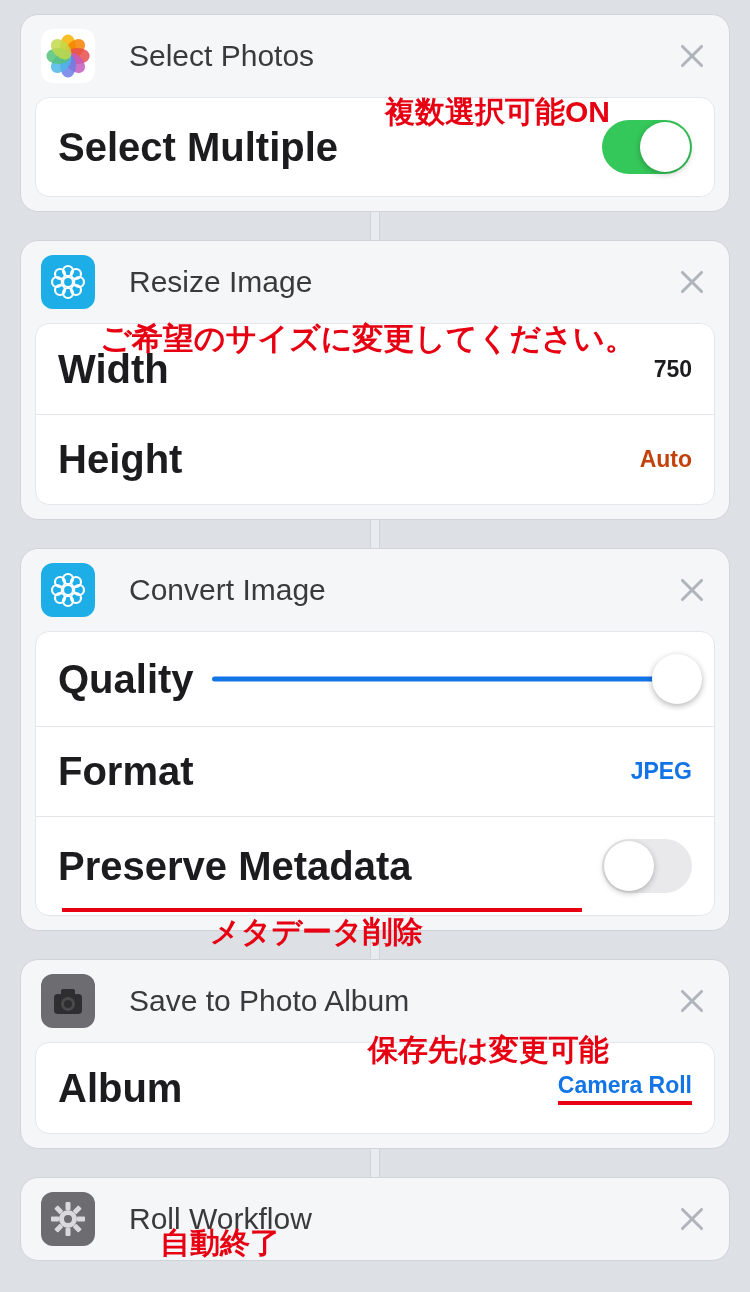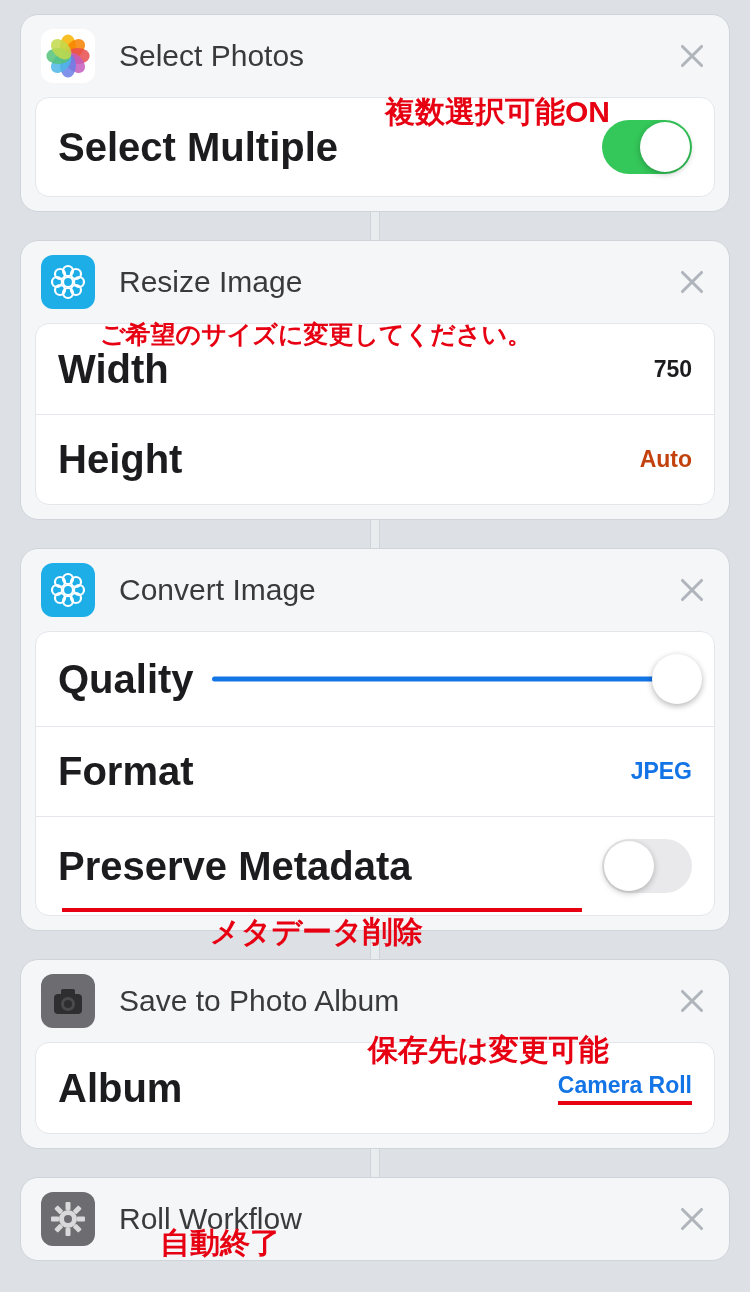--- a/index.html
+++ b/index.html
@@ -31,21 +31,21 @@
     background: linear-gradient(#cfd4da, #cfd4da);
     border-left: 1px solid #cfd4da;
     border-right: 1px solid #cfd4da;
     box-sizing: content-box;
     background: #e9ecef;
   }
   .card-header {
     display: flex;
     align-items: center;
     padding: 14px 20px;
-    gap: 24px;
+    gap: 34px;
   }
   .card-header .title {
     flex: 1;
     font-size: 30px;
     font-weight: 400;
     color: #3a3a3c;
   }
   .icon-box {
     width: 54px;
     height: 54px;
@@ -335,19 +335,19 @@
             <circle cx="19" cy="19" r="4" fill="#6d6d71"></circle>
           </g>
         </svg>
       </div>
       <div class="title">Roll Workflow</div>
       <div class="close-x"></div>
     </div>
   </div>
 
   <div class="anno" style="left:385px; top:92px;">複数選択可能ON</div>
-  <div class="anno" style="left:100px; top:318px; font-size:25px;">ご希望のサイズに変更してください。</div>
+  <div class="anno" style="left:100px; top:318px; font-size:31px;">ご希望のサイズに変更してください。</div>
   <div class="anno-line" style="left:62px; top:908px; width:520px;"></div>
   <div class="anno" style="left:210px; top:912px;">メタデータ削除</div>
   <div class="anno" style="left:368px; top:1030px;">保存先は変更可能</div>
   <div class="anno" style="left:160px; top:1223px;">自動終了</div>
 
 </div>
 
 </body></html>

